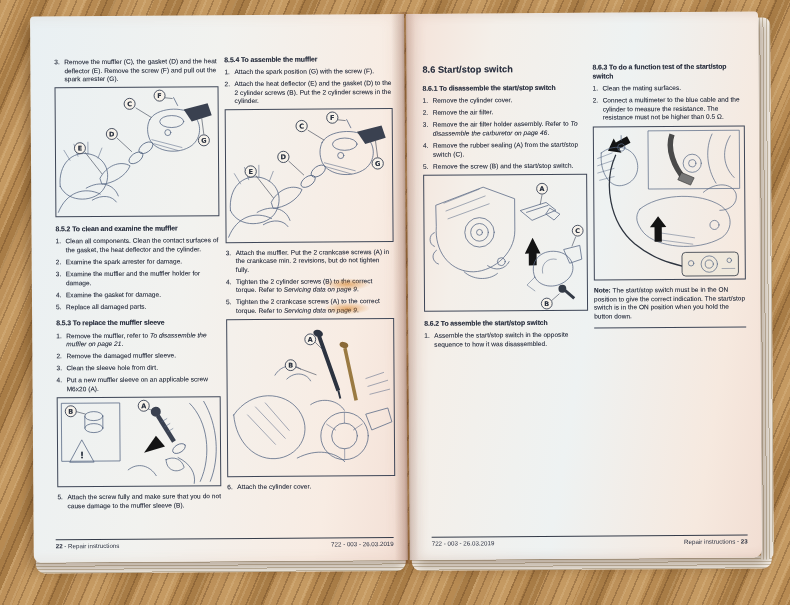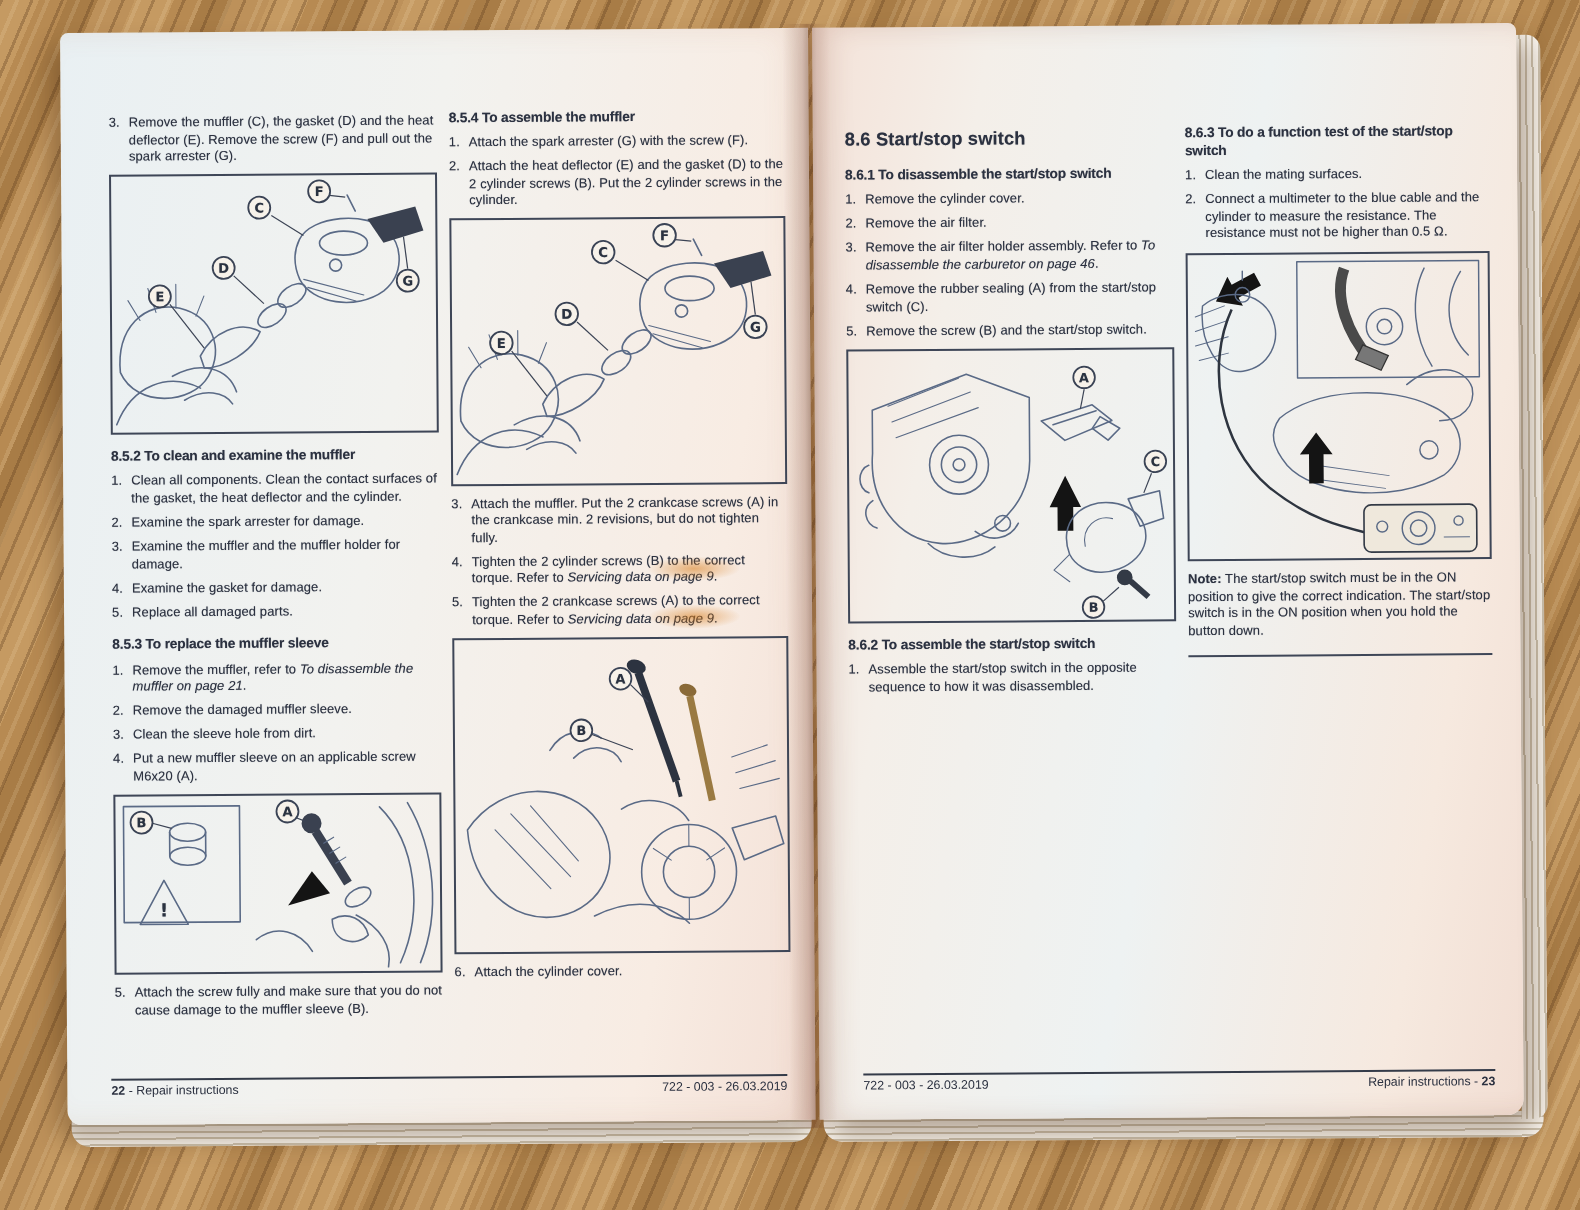--- a/index.html
+++ b/index.html
@@ -180,21 +180,21 @@
       <div class="step">
             <span class="n">5.</span>
             <span class="t">Attach the screw fully and make sure that you do not cause damage to the muffler sleeve (B).</span>
           </div>
     </div>
 
     <div class="col" style="left:194px;top:40px;width:168px;">
       <div class="h3">8.5.4 To assemble the muffler</div>
       <div class="step">
             <span class="n">1.</span>
-            <span class="t">Attach the spark arrester (G) with the screw (F).</span>
+            <span class="t">Attach the spark position (G) with the screw (F).</span>
           </div>
       <div class="step">
             <span class="n">2.</span>
             <span class="t">Attach the heat deflector (E) and the gasket (D) to the 2 cylinder screws (B). Put the 2 cylinder screws in the cylinder.</span>
           </div>
 
       <div class="fig">
         <svg viewBox="0 0 162 128">
           <path class="a" d="M4,98 C2,76 16,62 34,66 C50,70 56,86 48,100 C40,114 12,116 4,98 Z"></path>
           <path class="a thin" d="M14,72 l-6,-10 M22,68 l-4,-12 M32,66 l0,-12 M42,70 l4,-10"></path>

